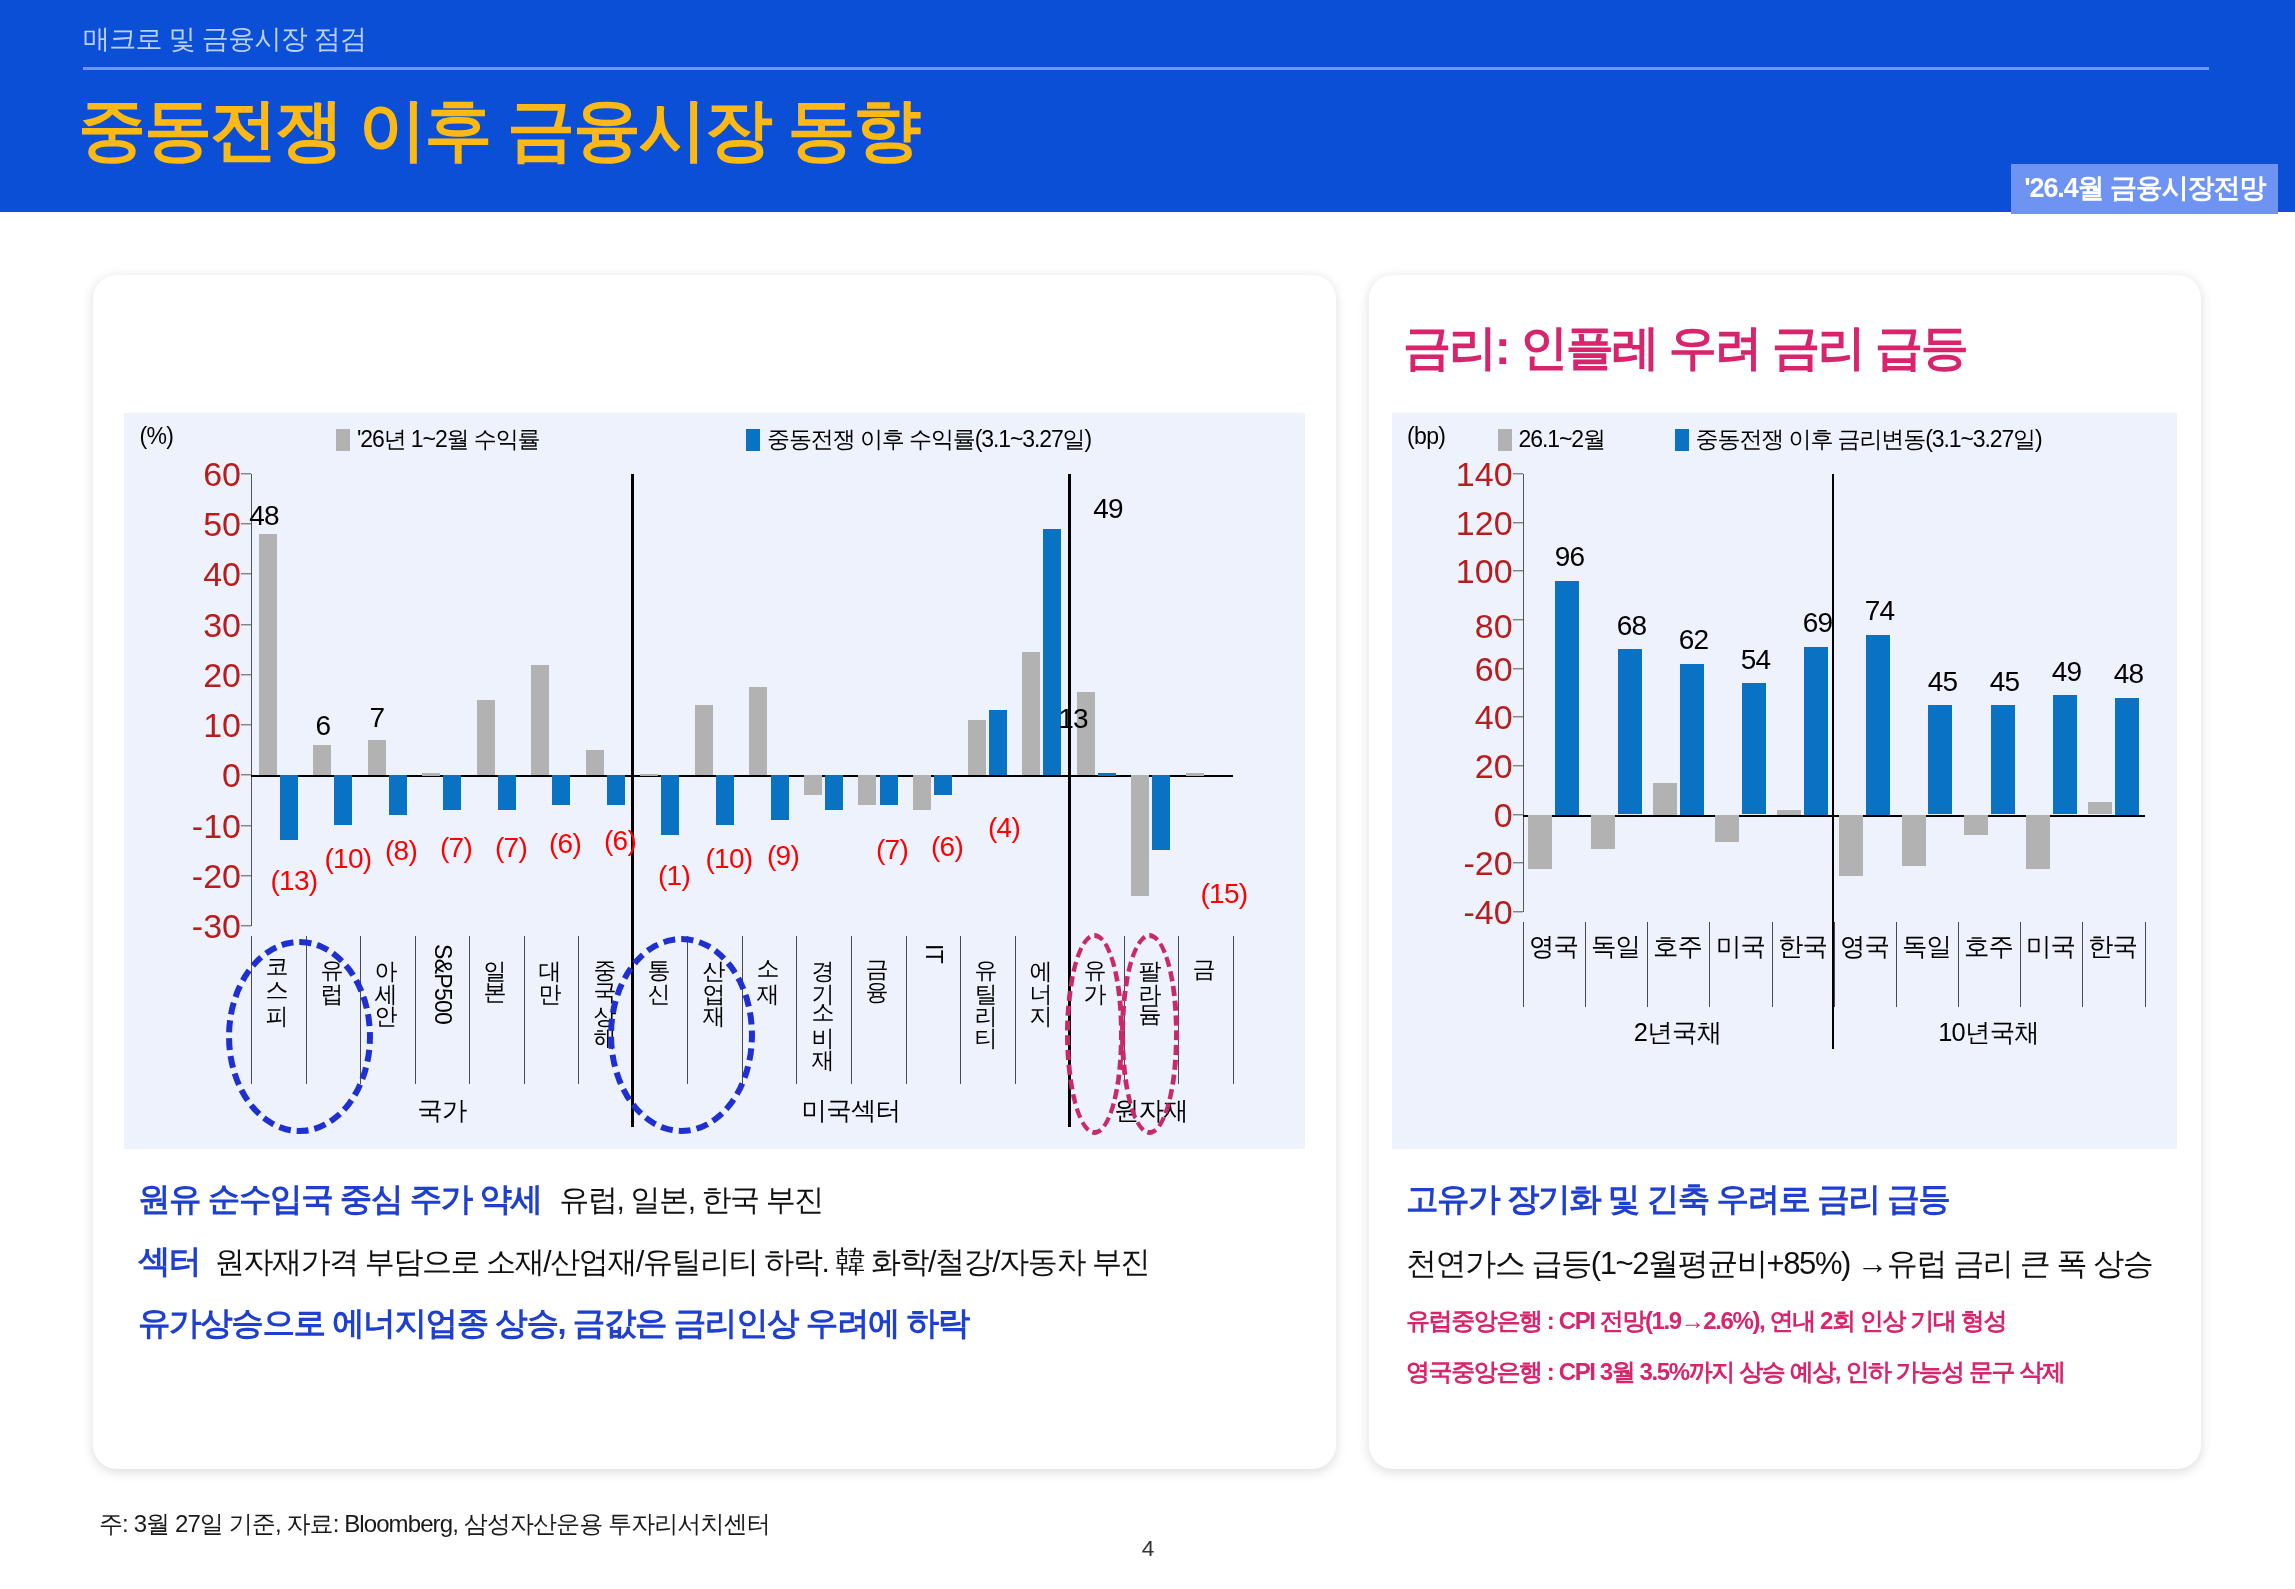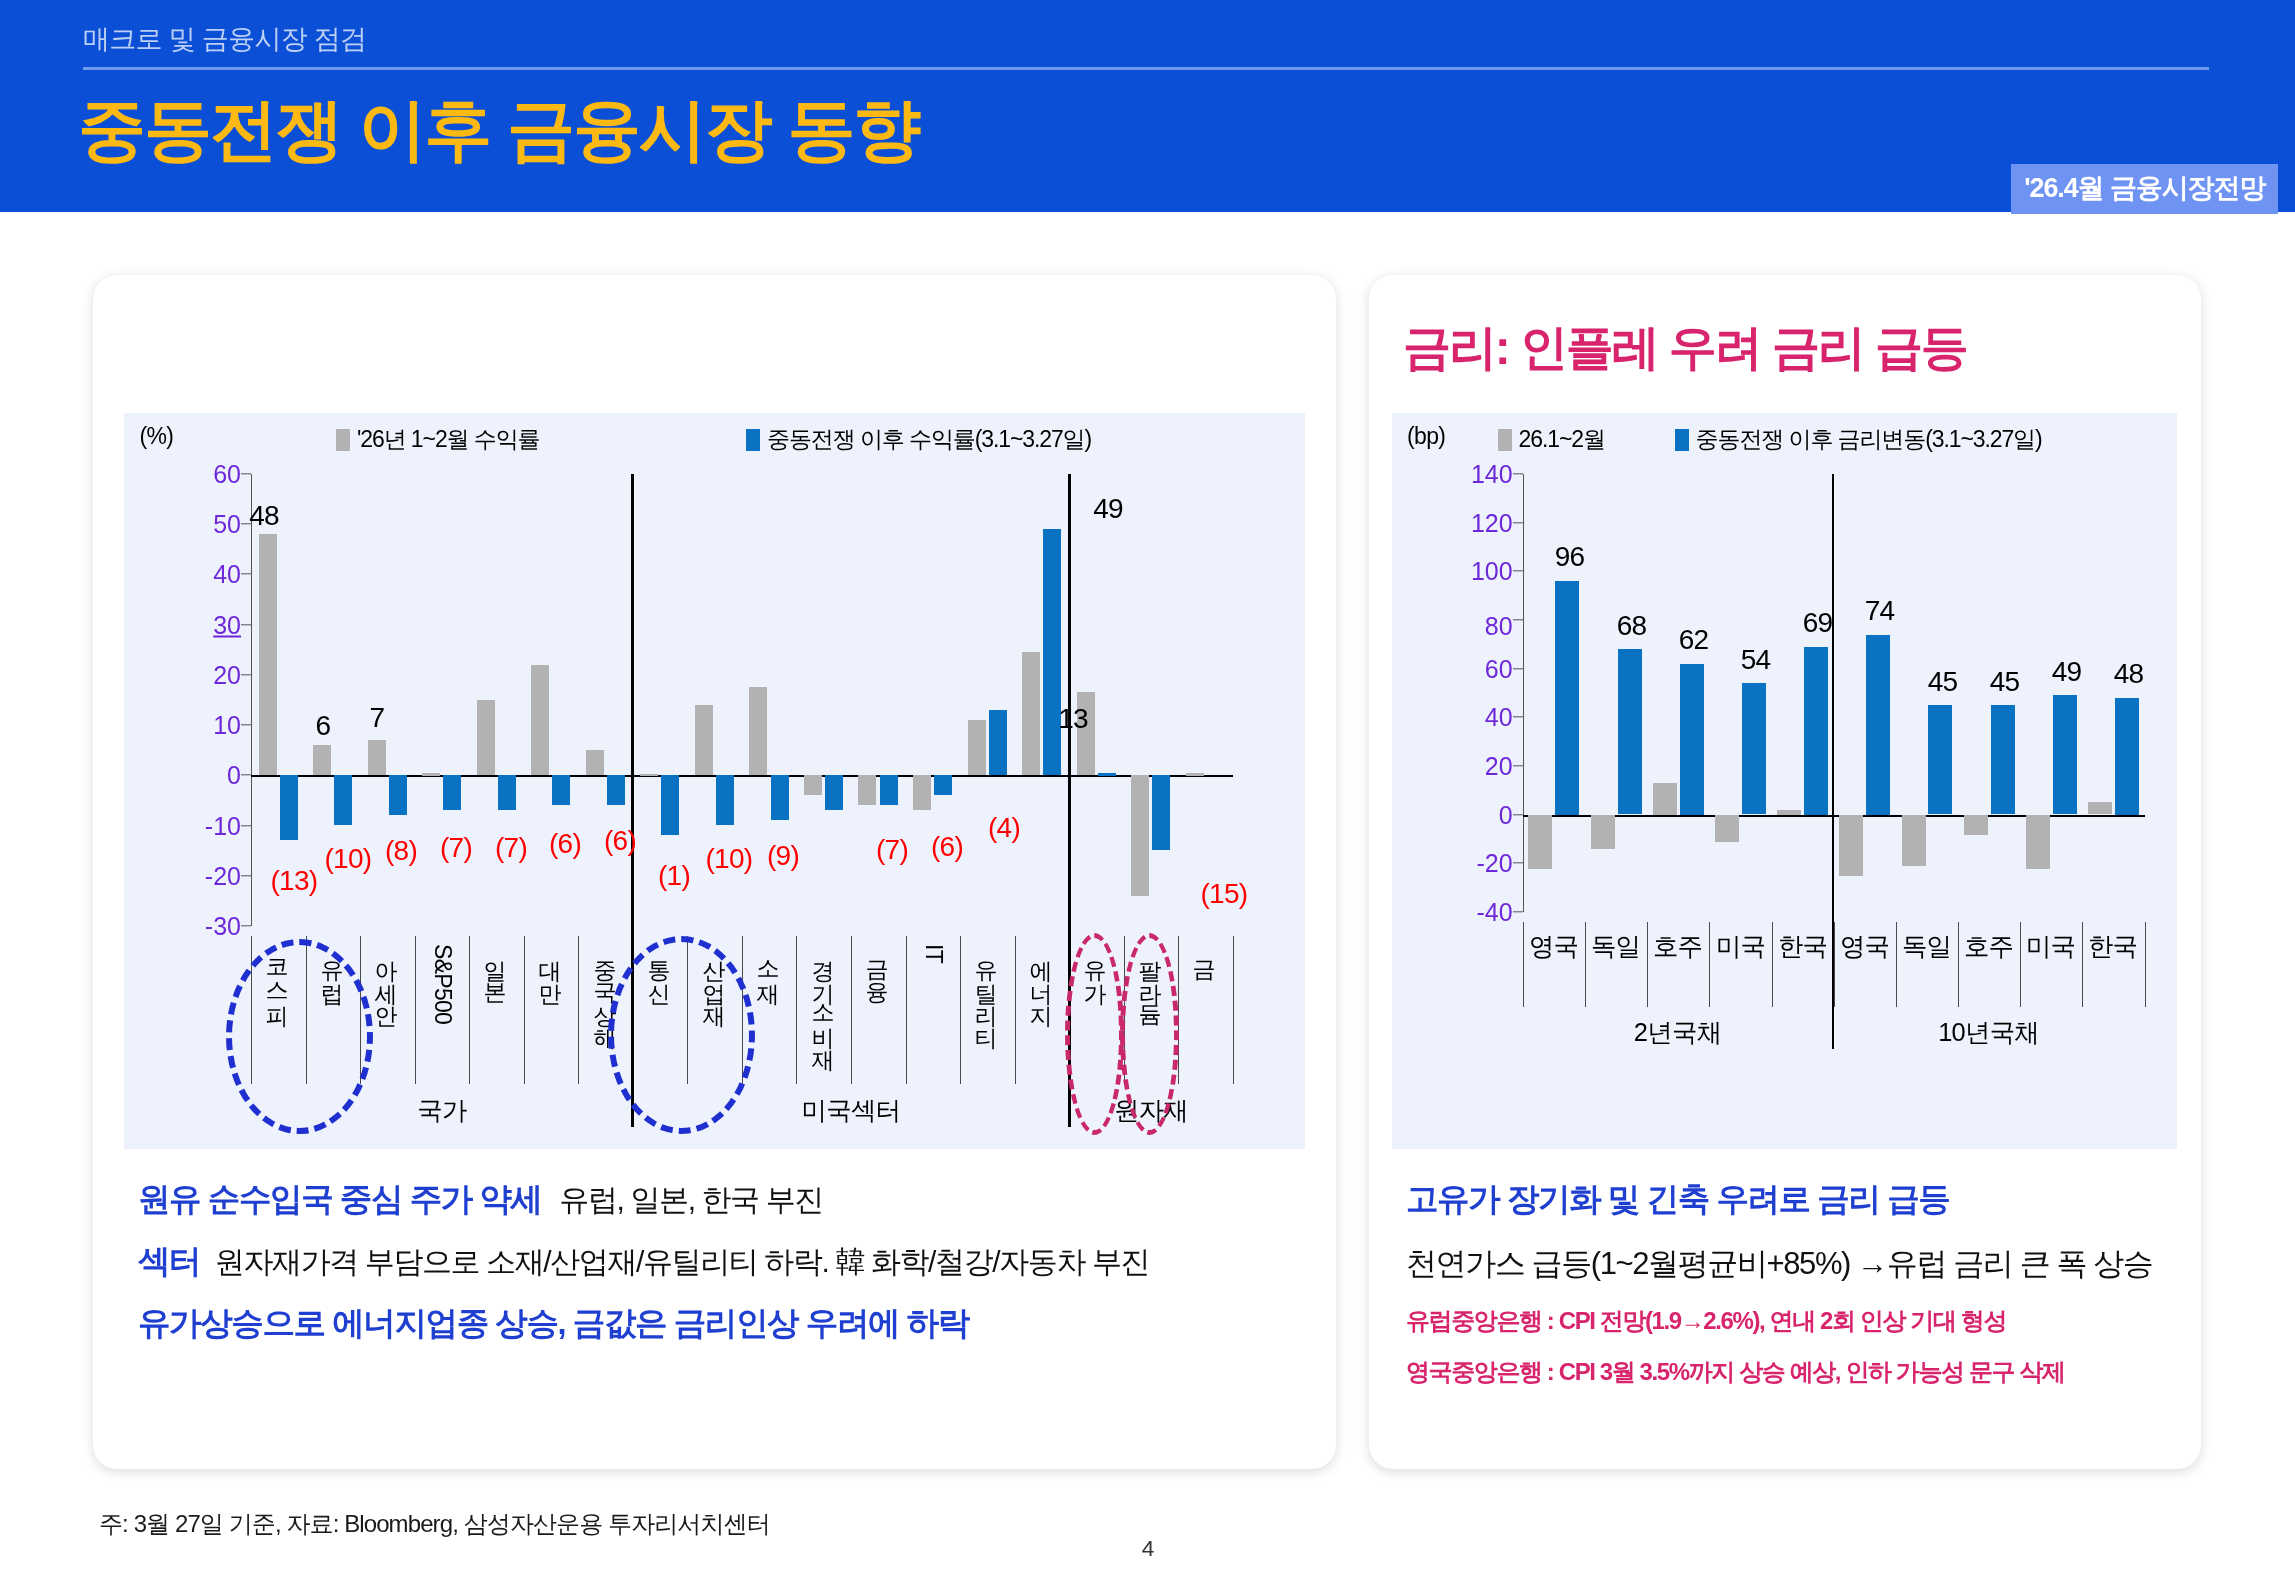--- a/index.html
+++ b/index.html
@@ -67,21 +67,21 @@
   .legend {
     position: absolute; display: flex; align-items: center; gap: 7px;
     font-size: 23px; color: #000; letter-spacing: -1.1px; white-space: nowrap;
   }
   .legend .swatch { width: 14px; height: 22.6px; display: inline-block; }
 
   
   .plot { position: absolute; }
   .ytick {
     position: absolute; right: 100%; transform: translateY(-50%);
-    font-size: 25px; color: #6d28d9; padding-right: 10px; white-space: nowrap;
+    font-size: 34px; color: #b91c1c; padding-right: 10px; white-space: nowrap;
   }
   .ytick-mark {
     position: absolute; width: 10px; height: 1.4px; background: #555;
     transform: translateY(-50%);
   }
   .yaxis-line { position: absolute; left: 0; top: 0; width: 1.4px; background: #555; }
   .zero-line  { position: absolute; height: 2.1px; background: #000; }
 
   .bar { position: absolute; }
   .bar.grey { background: #B2B2B2; }
@@ -155,21 +155,21 @@
       <span>중동전쟁 이후 수익률(3.1~3.27일)</span>
     </div>
     <div class="plot" id="plot-left" style="left: 127px; top: 61px; width: 982px; height: 452px;">
         <div class="yaxis-line" style="height: 452px;"></div>
         <div class="ytick" style="top: 0px;">60</div>
         <div class="ytick-mark" style="top: 0px; left: -10px;"></div>
         <div class="ytick" style="top: 50px;">50</div>
         <div class="ytick-mark" style="top: 50px; left: -10px;"></div>
         <div class="ytick" style="top: 100px;">40</div>
         <div class="ytick-mark" style="top: 100px; left: -10px;"></div>
-        <div class="ytick" style="top: 151px; text-decoration: underline;">30</div>
+        <div class="ytick" style="top: 151px;">30</div>
         <div class="ytick-mark" style="top: 151px; left: -10px;"></div>
         <div class="ytick" style="top: 201px;">20</div>
         <div class="ytick-mark" style="top: 201px; left: -10px;"></div>
         <div class="ytick" style="top: 251px;">10</div>
         <div class="ytick-mark" style="top: 251px; left: -10px;"></div>
         <div class="ytick" style="top: 301px;">0</div>
         <div class="ytick-mark" style="top: 301px; left: -10px;"></div>
         <div class="ytick" style="top: 352px;">-10</div>
         <div class="ytick-mark" style="top: 352px; left: -10px;"></div>
         <div class="ytick" style="top: 402px;">-20</div>

